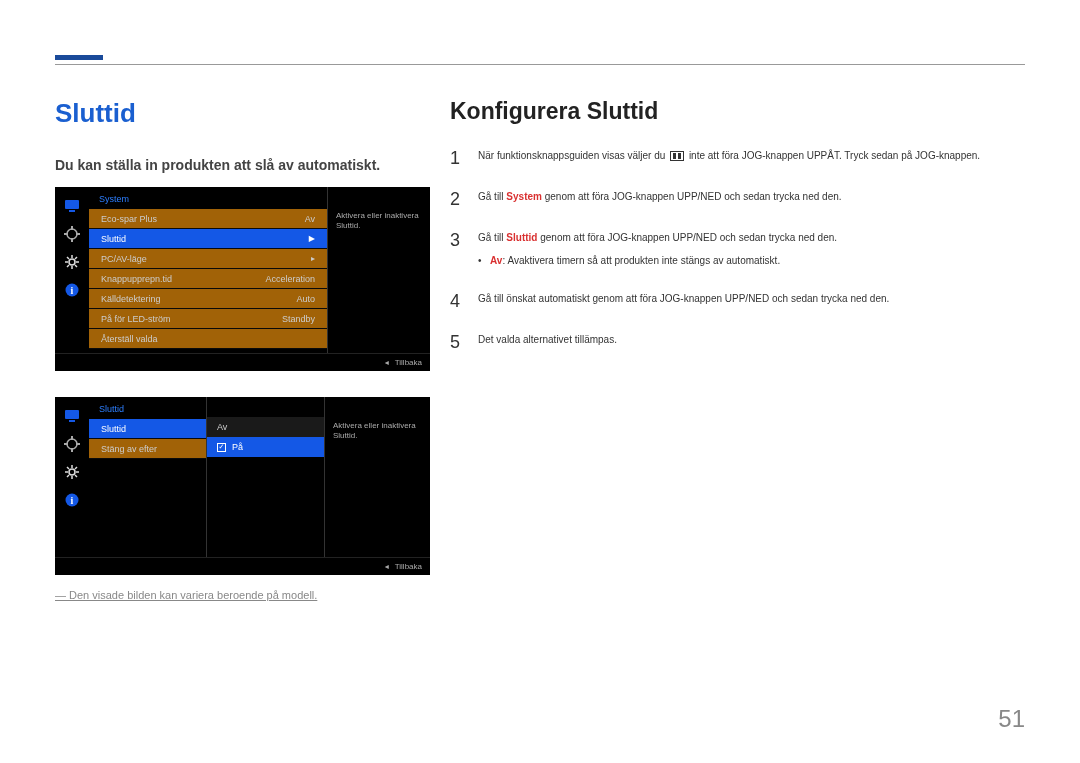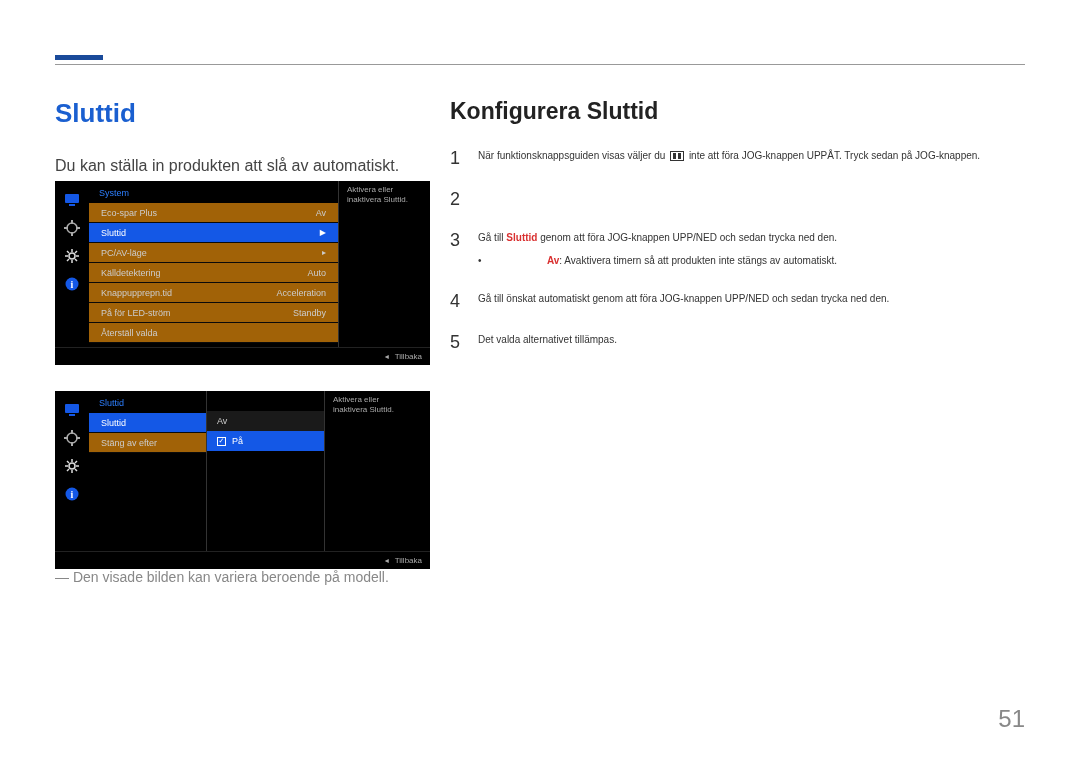--- a/index.html
+++ b/index.html
@@ -38,23 +38,24 @@
     top: 98px;
     width: 570px;
   }
   h1.left-title {
     color: #1a5fd0;
     font-size: 26px;
     font-weight: 600;
     margin-bottom: 28px;
   }
   .left-desc {
-    font-size: 16px;
+    font-size: 14px;
     color: #444;
-    margin-bottom: 6px;
+    margin-bottom: 14px;
+    font-weight: bold;
   }
   .osd {
     width: 375px;
     background: #000;
     font-size: 9px;
     color: #ccc;
     position: relative;
   }
   .osd-inner {
     display: flex;
@@ -94,22 +95,22 @@
     color: #ccc;
     background: #a16207;
     border-bottom: 1px solid #0a0a0a;
   }
   .osd-row.sel {
     background: #1458e6;
     color: #fff;
   }
   .osd-row .chev { font-size: 8px; }
   .osd-desc {
-    width: 91px;
-    padding: 4px 8px;
+    width: 102px;
+    padding: 24px 8px;
     font-size: 8px;
     color: #aaa;
     line-height: 1.3;
   }
   .osd-footer {
     height: 18px;
     display: flex;
     justify-content: flex-end;
     align-items: center;
     padding-right: 8px;
@@ -130,22 +131,24 @@
     align-items: center;
     height: 20px;
     padding: 0 10px;
     background: #1a1a1a;
     color: #ccc;
     gap: 6px;
   }
   .sub-row.sel { background: #1458e6; color: #fff; }
   .sub-spacer { height: 20px; }
   .foot-note {
-    font-size: 14px;
+    font-size: 11px;
     color: #888;
+    margin-top: 14px;
+    text-decoration: underline;
   }
   .right-title {
     font-size: 23px;
     font-weight: 700;
     color: #222;
     margin-bottom: 20px;
   }
   .step {
     display: flex;
     gap: 14px;
@@ -158,21 +161,20 @@
     font-size: 18px;
     font-weight: 400;
     color: #333;
     min-width: 14px;
   }
   .step-body { padding-top: 3px; }
   .red { color: #d93030; font-weight: 600; }
   .bullets {
     list-style: none;
     margin: 8px 0 4px 0;
-    text-align: right;
   }
   .bullets li {
     position: relative;
     padding-left: 12px;
     margin-bottom: 6px;
   }
   .bullets li::before {
     content: "•";
     position: absolute;
     left: 0;
@@ -273,26 +275,26 @@
           </div>
         <div class="osd-row sel">
             <span>Sluttid</span>
             <span class="chev">▶</span>
           </div>
         <div class="osd-row">
             <span>PC/AV-läge</span>
             <span class="chev">▸</span>
           </div>
         <div class="osd-row">
+            <span>Knappupprepn.tid</span>
+            <span>Acceleration</span>
+          </div>
+        <div class="osd-row">
             <span>Källdetektering</span>
             <span>Auto</span>
-          </div>
-        <div class="osd-row">
-            <span>Knappupprepn.tid</span>
-            <span>Acceleration</span>
           </div>
         <div class="osd-row">
             <span>På för LED-ström</span>
             <span>Standby</span>
           </div>
         <div class="osd-row">
             <span>Återställ valda</span>
             <span></span>
           </div>
       </div>
@@ -379,20 +381,23 @@
 
   <div class="step">
     <div class="step-num">1</div>
     <div class="step-body">
       <span>När funktionsknappsguiden visas väljer du </span><span class="jog-icon"></span><span> inte att föra JOG-knappen UPPÅT. Tryck sedan på JOG-knappen.</span>
     </div>
   </div>
 
   <div class="step">
     <div class="step-num">2</div>
+    <div class="step-body">
+      <span>Gå till </span><span class="red">System</span><span> genom att föra JOG-knappen UPP/NED och sedan trycka ned den.</span>
+    </div>
   </div>
 
   <div class="step">
     <div class="step-num">3</div>
     <div class="step-body">
       <span>Gå till </span><span class="red">Sluttid</span><span> genom att föra JOG-knappen UPP/NED och sedan trycka ned den.</span>
       <ul class="bullets">
         <li><span class="red">Av</span><span>: Avaktivera timern så att produkten inte stängs av automatiskt.</span></li>
       </ul>
     </div>

